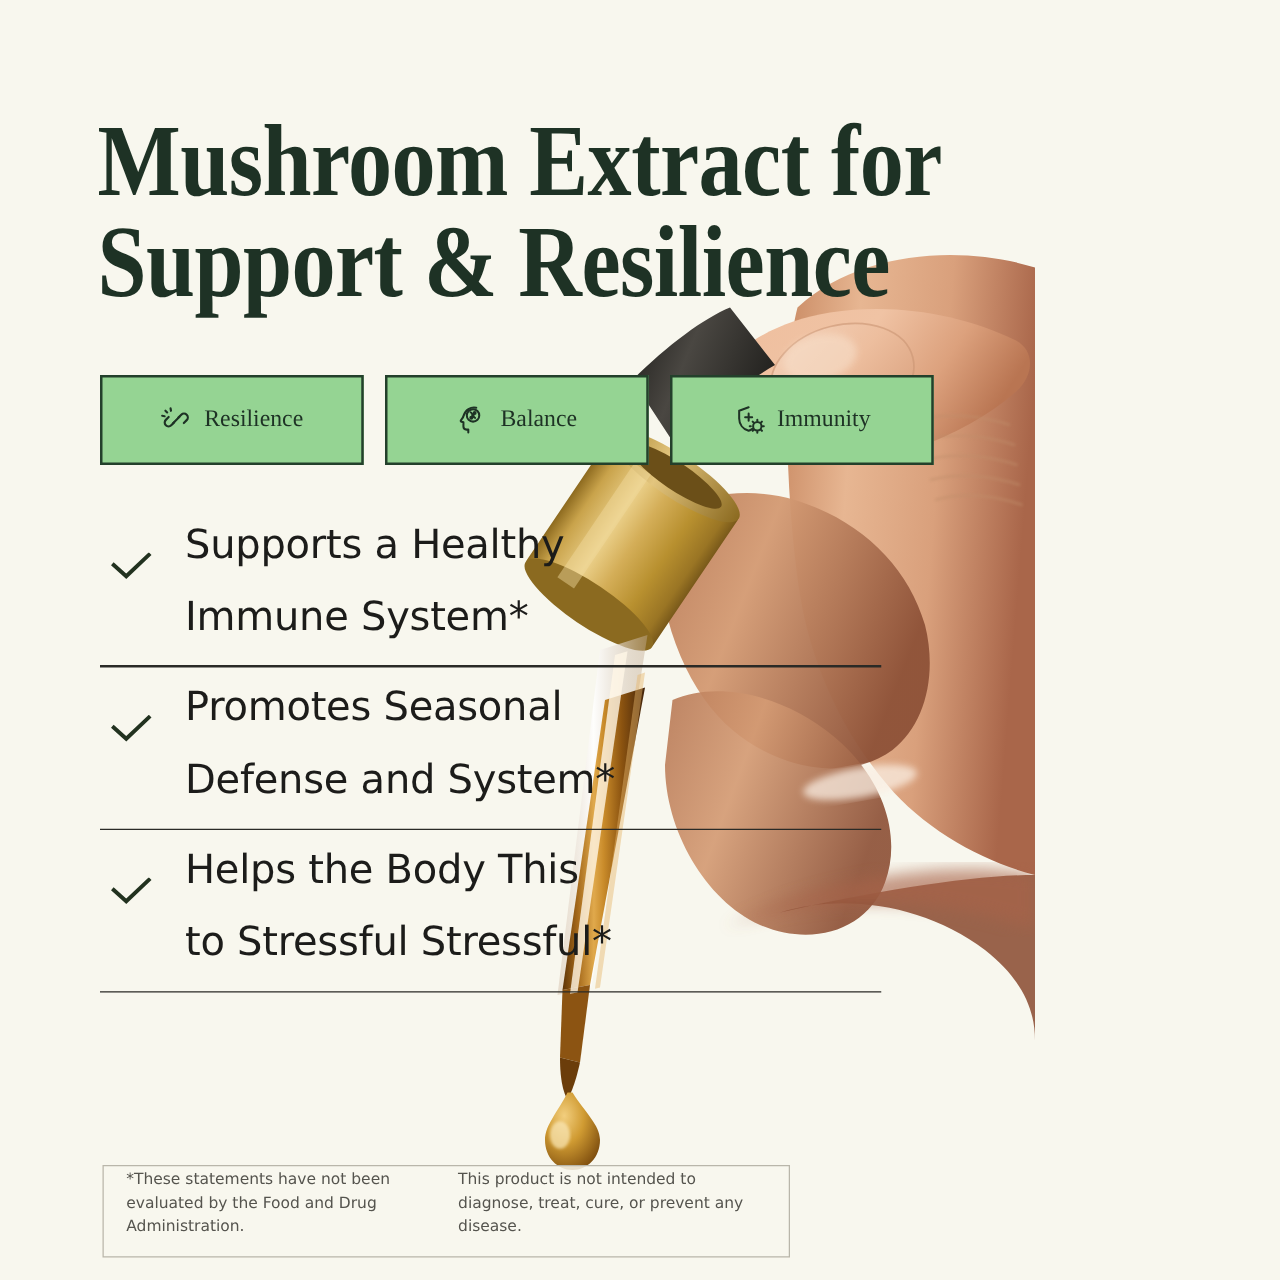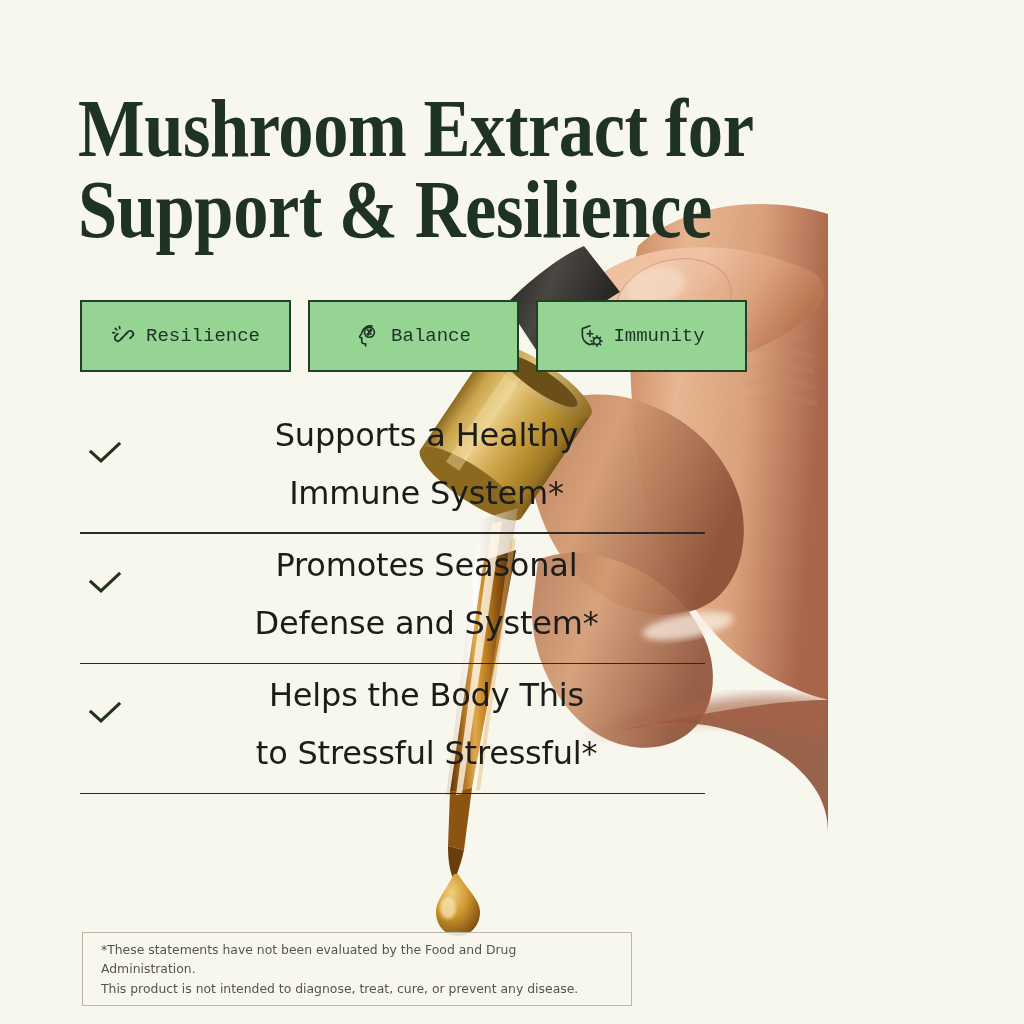--- a/index.html
+++ b/index.html
@@ -34,48 +34,48 @@
   .badges { position:absolute; left:80px; top:300px; display:flex; gap:17px; z-index:6; }
   .badge {
     width:211px; height:72px;
     background:#95D493;
     border:2.5px solid #23402B;
     display:flex; align-items:center; justify-content:center;
     gap:9px;
   }
   .badge .bicon { width:26px; height:26px; display:block; flex:0 0 auto; }
   .badge .blabel {
-    font-family:Liberation Mono, monospace;
+    font-family:Liberation Serif, serif;
     font-size:19px;
     color:#1E3225;
     letter-spacing:0px;
     white-space:nowrap;
   }
 
   
   .benefits { position:absolute; left:80px; top:404px; width:625px; z-index:4; }
-  .benefit { position:relative; padding:10px 0 18px 68px;text-align:center; }
+  .benefit { position:relative; padding:10px 0 18px 68px; }
   .check { position:absolute; left:8px; top:38px; width:34px; height:24px; }
   .benefit .btext {
     font-family:"DejaVu Sans", sans-serif;
     font-size:32px;
     line-height:1.32;
     color:#1C1C1A;
     font-weight:400;
     letter-spacing:-0.2px;
   }
   .benefit .btext .l2 { display:block;margin-top:16px; }
   .rule { height:1.6px; background:#2A2A26; width:625px; }
 
   
   .disclaimer {
     position:absolute; left:82px; top:932px; width:550px; height:74px;
     border:1px solid #B9B6AA;
     background:rgba(248,247,238,0.86);
-    display:flex; flex-direction:column; justify-content:center;
+    display:flex; flex-direction:row; justify-content:center;
     padding:0 18px;
     z-index:6;
   }
   .disclaimer p {
     font-family:"DejaVu Sans", sans-serif;
     font-size:12.4px;
     line-height:1.55;
     color:#55544E;
   }
 </style>

